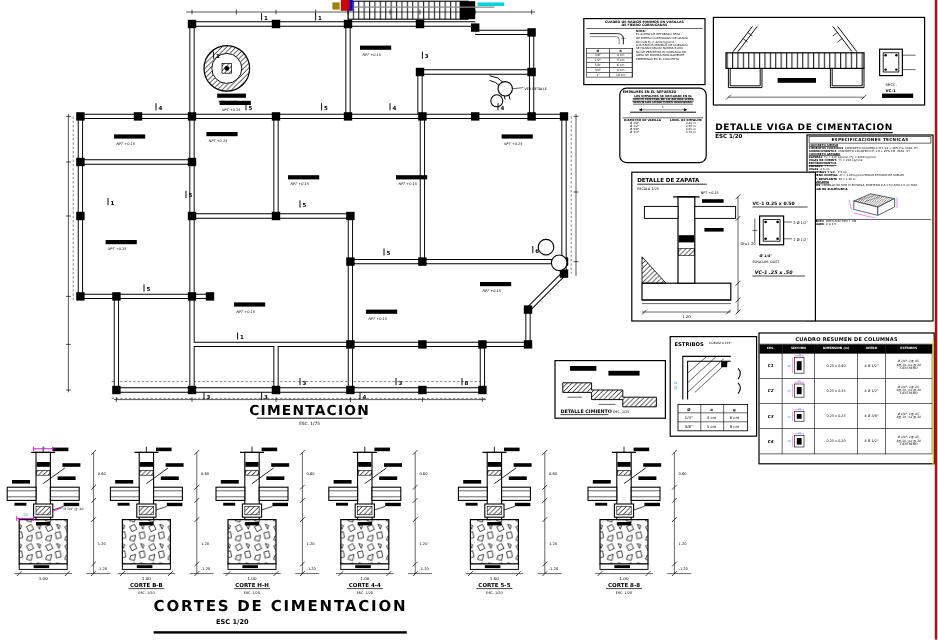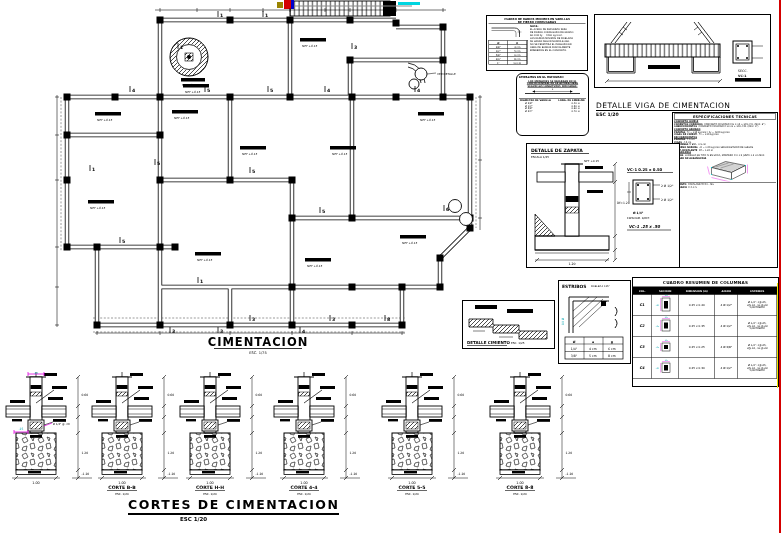--- a/index.html
+++ b/index.html
@@ -8,21 +8,21 @@
   .panel{position:absolute;border:1.4px solid #000;background:#fff;box-sizing:border-box;}
   .s50{transform:scale(0.5);transform-origin:0 0;width:200%;height:200%;}
   .tt{font-weight:bold;}
   .row{display:flex;align-items:flex-start;}
   .lab{font-weight:bold;white-space:nowrap;}
   .val{margin-left:3px;white-space:normal;}
   svg text{font-family:"DejaVu Sans","Liberation Sans",sans-serif;}
   .cellgrid{display:grid;}
   .cell{border-right:1px solid #000;border-bottom:1px solid #000;box-sizing:border-box;
         display:flex;align-items:center;justify-content:center;text-align:center;}
-  #cortes-title{border-bottom:2px solid #000;padding-bottom:1px;letter-spacing:1.5px;}
+  #cortes-title{border-bottom:2px solid #000;padding-bottom:14px;letter-spacing:1.5px;}
   .stir{white-space:pre-line;line-height:1.15;}
 </style>
 </head>
 <body>
 
 <svg id="plan-svg" class="abs" style="left:0;top:0" width="500" height="362" viewBox="0 0 500 362">
   <defs>
     <pattern id="hatchD" width="4" height="4" patternUnits="userSpaceOnUse">
       <path d="M0,4 L4,0" stroke="#000" stroke-width="0.7" fill="none"></path>
     </pattern>
@@ -369,21 +369,21 @@
     <circle cx="143" cy="43" r="1" fill="#000"></circle>
       <circle cx="152" cy="43" r="1" fill="#000"></circle>
     <line x1="157" y1="31" x2="168" y2="31" stroke="#000" stroke-width="0.5"></line>
     <line x1="157" y1="43" x2="168" y2="43" stroke="#000" stroke-width="0.5"></line>
     <text x="143" y="57" font-size="3.2">SECC.</text>
     <text x="143" y="61.5" font-size="3.2" font-weight="bold">VC-1</text>
     <rect x="140" y="63" width="26" height="3.6" fill="#000"></rect>
   </svg>
 </div>
 <div class="abs" style="left:596px;top:93px;">
-  <span style="font-size:7.5px;font-weight:normal;border-bottom:1.4px solid #000;letter-spacing:0.5px;">DETALLE  VIGA DE CIMENTACION</span>
+  <span style="font-size:7.5px;font-weight:bold;border-bottom:1.4px solid #000;letter-spacing:0.5px;">DETALLE  VIGA DE CIMENTACION</span>
   <div style="font-size:4.6px;font-weight:bold;">ESC 1/20</div>
 </div>
 
 <div class="panel" style="left:672px;top:112px;width:106px;height:156px;border-width:1.6px;">
   <div class="s50" style="box-sizing:border-box;padding:1px 2px;">
     <div style="border:1.4px solid #000;text-align:center;font-size:7px;font-weight:bold;letter-spacing:0.5px;padding:1px 0;">ESPECIFICACIONES TECNICAS</div>
     <div style="font-size:4.6px;line-height:1.12;margin-top:1px;">
       <div class="tt" style="text-decoration:underline">CONCRETO SIMPLE</div>
       <div class="row">
           <span class="lab">CIMIENTOS CORRIDOS</span>

